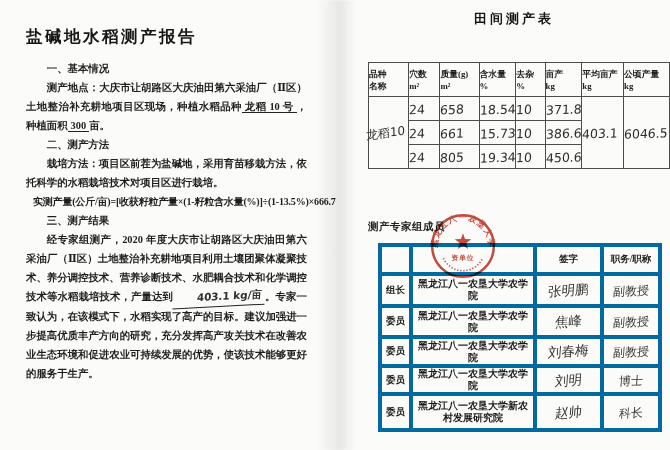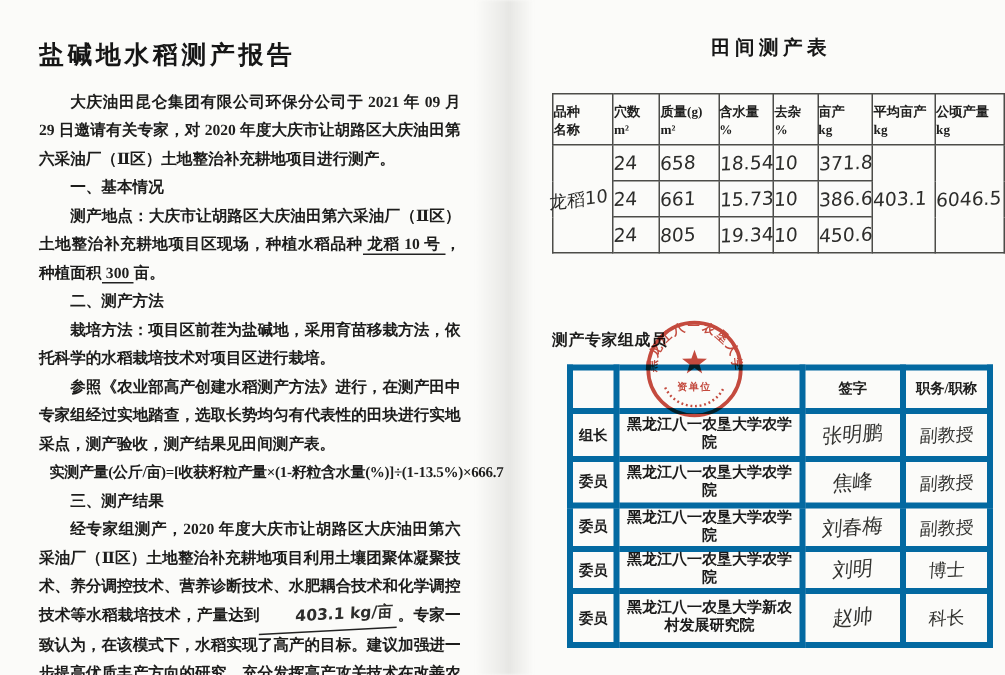--- a/index.html
+++ b/index.html
@@ -23,21 +23,21 @@
   .left-page p {
     margin:0; font-size:10.4px; line-height:19px; font-weight:bold;
     text-align:justify; text-indent:2em; color:#1d1d1c;
   }
   .left-page p.formula { white-space:nowrap; text-indent:0.7em; font-size:10px; letter-spacing:-0.2px; }
   .fill { border-bottom:1px solid #222; padding:0 3px; white-space:nowrap; }
   .hw { font-family:"DejaVu Sans",sans-serif; color:#2e2e2c; }
   .tilt { display:inline-block; transform:rotate(-3deg) skewX(-6deg); }
   
   .ft-title {
-    position:absolute; left:368px; top:23px; width:292px; text-align:center;
+    position:absolute; left:368px; top:10px; width:292px; text-align:center;
     font-size:13px; font-weight:bold; letter-spacing:3px; color:#171717;
   }
   table.ft { position:absolute; left:368px; top:62px; border-collapse:collapse; table-layout:fixed; }
   table.ft th, table.ft td { border:1px solid #4c4c49; padding:0; text-align:left; vertical-align:middle; }
   table.ft th { font-size:8.8px; line-height:12px; font-weight:bold; height:33px; color:#20201f; }
   table.ft td { height:23px; }
   .hwv { font-family:"DejaVu Sans",sans-serif; font-size:12.5px; color:#2d2d2b; display:inline-block; transform:rotate(-2deg) skewX(-5deg); }
   .variety-hw { font-size:12px; transform:translateX(-3px) rotate(-7deg) skewX(-6deg); white-space:nowrap; }
   .et-label { position:absolute; left:368px; top:220px; font-size:10.5px; font-weight:bold; letter-spacing:0.5px; color:#1d1d1c; }
   table.et { position:absolute; left:378px; top:243px; border-collapse:collapse; table-layout:fixed; }
@@ -52,31 +52,29 @@
 </style>
 </head>
 <body>
 
 <div class="canvas">
   <div class="seam"></div>
 
   <div class="left-page">
     <div class="doc-title">盐碱地水稻测产报告</div>
 
-    <p>大庆油田昆仑集团有限公司环保分公司于 2021 年 09 月 29 日邀请有关专家，对 2020 年度大庆市让胡路区大庆油田第六采油厂（Ⅱ区）土地整治补充耕地项目进行测产。</p>
 
     <p>一、基本情况</p>
 
     <p><span>测产地点：大庆市让胡路区大庆油田第六采油厂（Ⅱ区）土地整治补充耕地项目区现场，种植水稻品种</span><span class="fill">龙稻 10 号</span><span>，种植面积</span><span class="fill">300</span><span>亩。</span></p>
 
     <p>二、测产方法</p>
 
     <p>栽培方法：项目区前茬为盐碱地，采用育苗移栽方法，依托科学的水稻栽培技术对项目区进行栽培。</p>
 
-    <p>参照《农业部高产创建水稻测产方法》进行，在测产田中专家组经过实地踏查，选取长势均匀有代表性的田块进行实地采点，测产验收，测产结果见田间测产表。</p>
 
     <p class="formula">实测产量(公斤/亩)=[收获籽粒产量×(1-籽粒含水量(%)]÷(1-13.5%)×666.7</p>
 
     <p>三、测产结果</p>
 
     <p><span>经专家组测产，2020 年度大庆市让胡路区大庆油田第六采油厂（Ⅱ区）土地整治补充耕地项目利用土壤团聚体凝聚技术、养分调控技术、营养诊断技术、水肥耦合技术和化学调控技术等水稻栽培技术，产量达到</span><span class="fill hw tilt">403.1 kg/亩</span><span>。专家一致认为，在该模式下，水稻实现了高产的目标。建议加强进一步提高优质丰产方向的研究，充分发挥高产攻关技术在改善农业生态环境和促进农业可持续发展的优势，使该技术能够更好的服务于生产。</span></p>
   </div>
 
   <div class="ft-title">田间测产表</div>
 

